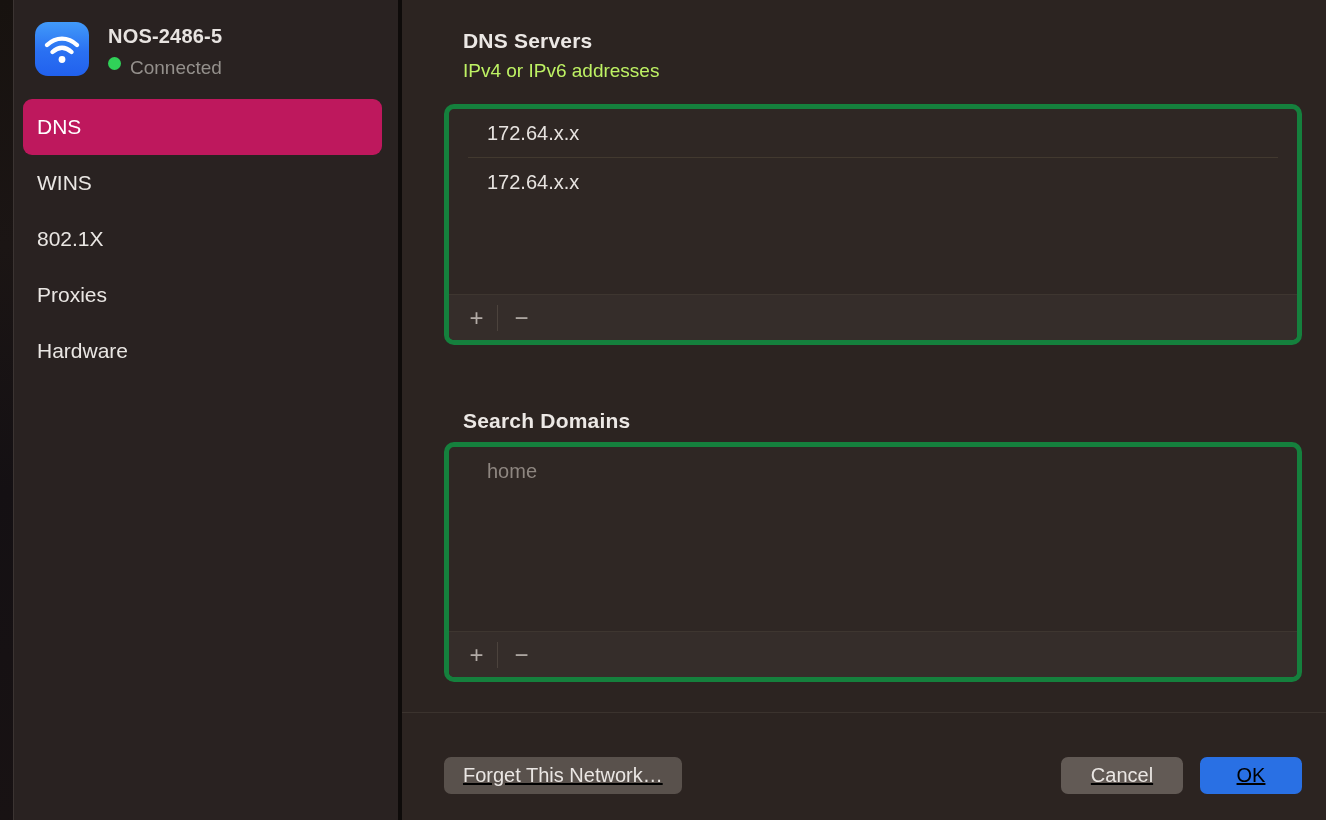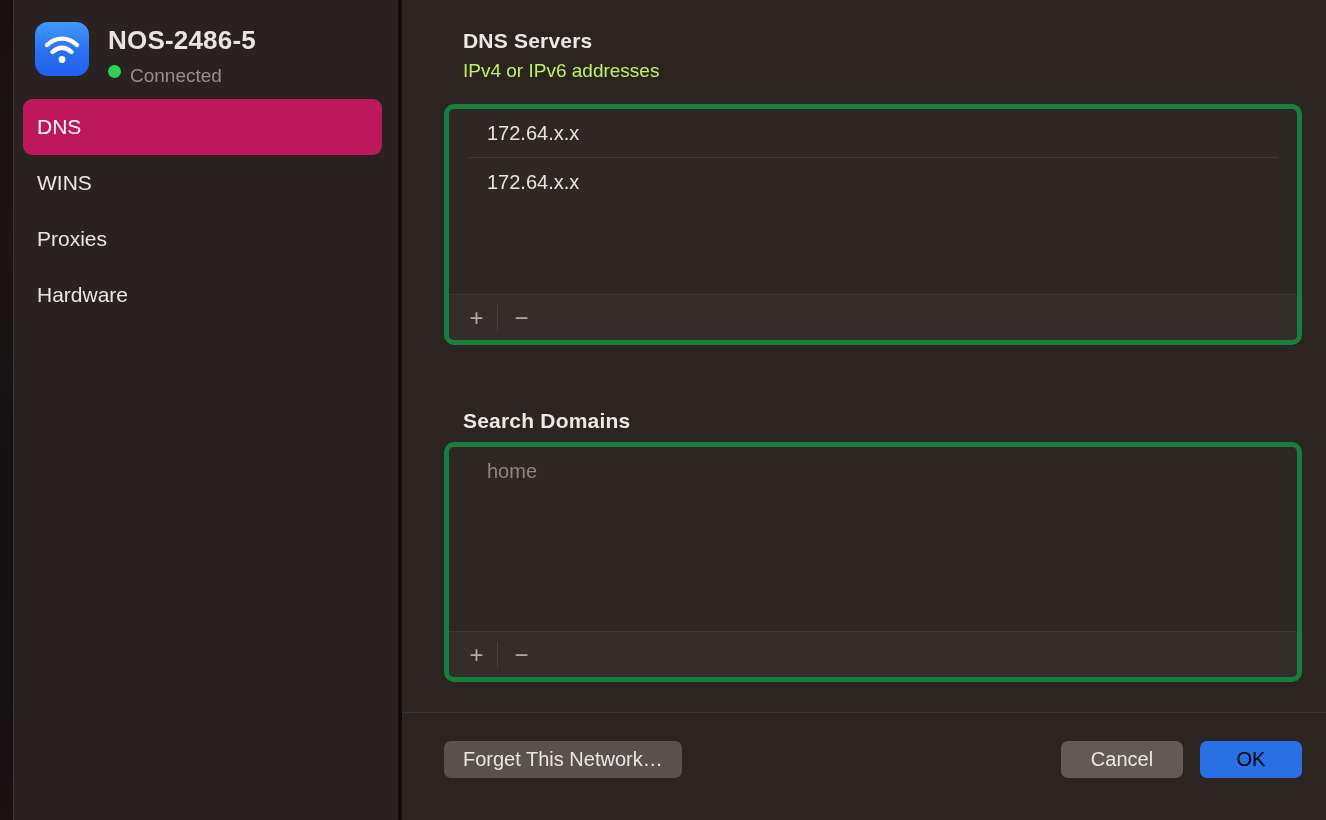--- a/index.html
+++ b/index.html
@@ -23,21 +23,21 @@
     background:#292221; border-left:1px solid #3b3432;
   }
   .net-header { position:absolute; left:21px; top:22px; display:flex; align-items:flex-start; }
   .wifi-badge {
     width:54px; height:54px; border-radius:13px;
     background:linear-gradient(180deg,#419af9 0%,#2a70f2 55%,#2161ee 100%);
     display:flex; align-items:center; justify-content:center;
     flex:0 0 auto;
   }
   .net-meta { margin-left:19px; padding-top:3px; }
-  .net-name { font-size:26px; font-weight:700; color:#e8e4e1; letter-spacing:.2px; }
+  .net-name { font-size:20px; font-weight:700; color:#e8e4e1; letter-spacing:.2px; }
   .status-row { display:flex; align-items:flex-start; margin-top:9px; }
   .status-dot { width:13px; height:13px; border-radius:50%; background:#30d158; flex:0 0 auto; }
   .status-text { margin-left:9px; font-size:19px; color:#94908c; }
 
   .nav { position:absolute; left:0; top:99px; right:0; list-style:none; }
   .nav li {
     height:56px; margin:0 16px 0 9px; border-radius:9px;
     display:flex; align-items:center; padding-left:14px;
     font-size:21px; color:#e9e6e3; cursor:default;
   }
@@ -75,21 +75,21 @@
   .icon-btn {
     width:33px; height:34px; display:flex; align-items:center; justify-content:center;
     font-size:24px; color:#b2aba6; background:none; border:none;
     font-family:inherit; cursor:default; line-height:1;
   }
   .btn-sep { width:1px; height:26px; background:#4c433d; margin:0 7px 0 4px; }
 
   .divider-h { position:absolute; left:0; right:0; top:712px; height:1px; background:#3b332e; }
 
   
-  .footer { position:absolute; left:42px; right:24px; top:741px; display:flex; align-items:flex-end; }
+  .footer { position:absolute; left:42px; right:24px; top:757px; display:flex; align-items:flex-end;text-decoration:underline; }
   .btn {
     height:37px; border:none; border-radius:7px;
     font-family:inherit; font-size:20px; color:#eae6e3;
     display:flex; align-items:center; justify-content:center; cursor:default;
   }
   .btn-forget { background:#59514c; padding:0 19px; }
   .btn-cancel { background:#625a55; width:122px; margin-right:17px; }
   .btn-ok     { background:#2970e4; width:102px; color:#000000; }
   .spacer { flex:1; }
 </style>
@@ -115,20 +115,21 @@
         <div class="status-row">
           <span class="status-dot"></span>
           <span class="status-text">Connected</span>
         </div>
       </div>
     </div>
 
     <ul class="nav">
       <li class="selected">DNS</li>
       <li>WINS</li>
+      <li>802.1X</li>
       <li>Proxies</li>
       <li>Hardware</li>
     </ul>
   </aside>
 
   <div class="divider-v"></div>
 
   <main class="main">
 
     <div class="section-title" style="left:61px; top:29px;">DNS Servers</div>

